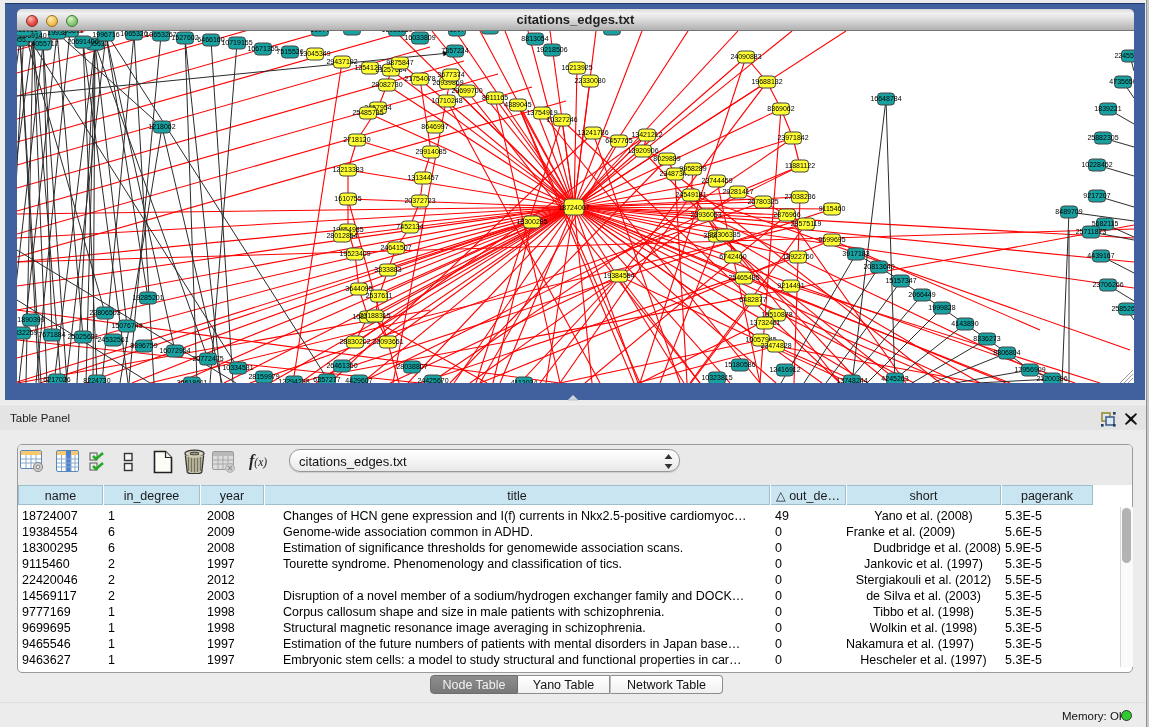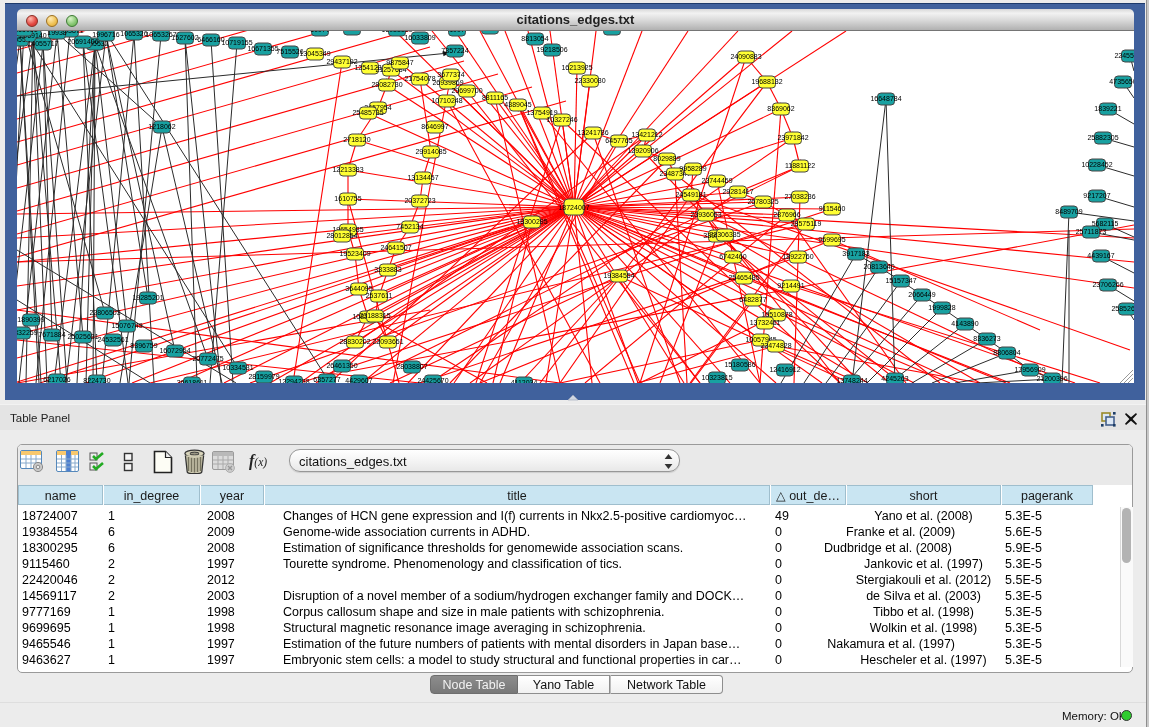--- a/index.html
+++ b/index.html
@@ -713,32 +713,32 @@
     <span style="left:207px">2008</span>
 <span style="left:283px">Changes of HCN gene expression and I(f) currents in Nkx2.5-positive cardiomyoc…</span>
     <span style="left:775px">49</span>
 <span style="left:846px;width:155px;text-align:center">Yano et al. (2008)</span>
     <span style="left:1005px">5.3E-5</span>
   </div>
 <div class="row" style="top:524px">
 <span style="left:22px">19384554</span>
     <span style="left:108px">6</span>
     <span style="left:207px">2009</span>
-<span style="left:283px">Genome-wide association currents in ADHD.</span>
+<span style="left:283px">Genome-wide association common in ADHD.</span>
     <span style="left:775px">0</span>
 <span style="left:846px;width:155px;text-align:left">Franke et al. (2009)</span>
     <span style="left:1005px">5.6E-5</span>
   </div>
 <div class="row" style="top:540px">
 <span style="left:22px">18300295</span>
     <span style="left:108px">6</span>
     <span style="left:207px">2008</span>
 <span style="left:283px">Estimation of significance thresholds for genomewide association scans.</span>
     <span style="left:775px">0</span>
-<span style="left:824px;width:155px;text-align:left">Dudbridge et al. (2008)</span>
+<span style="left:846px;width:155px;text-align:right">Dudbridge et al. (2008)</span>
     <span style="left:1005px">5.9E-5</span>
   </div>
 <div class="row" style="top:556px">
 <span style="left:22px">9115460</span>
     <span style="left:108px">2</span>
     <span style="left:207px">1997</span>
 <span style="left:283px">Tourette syndrome. Phenomenology and classification of tics.</span>
     <span style="left:775px">0</span>
 <span style="left:846px;width:155px;text-align:center">Jankovic et al. (1997)</span>
     <span style="left:1005px">5.3E-5</span>
@@ -777,21 +777,21 @@
     <span style="left:775px">0</span>
 <span style="left:846px;width:155px;text-align:center">Wolkin et al. (1998)</span>
     <span style="left:1005px">5.3E-5</span>
   </div>
 <div class="row" style="top:636px">
 <span style="left:22px">9465546</span>
     <span style="left:108px">1</span>
     <span style="left:207px">1997</span>
 <span style="left:283px">Estimation of the future numbers of patients with mental disorders in Japan base…</span>
     <span style="left:775px">0</span>
-<span style="left:800px;width:155px;text-align:right">Nakamura et al. (1997)</span>
+<span style="left:846px;width:155px;text-align:left">Nakamura et al. (1997)</span>
     <span style="left:1005px">5.3E-5</span>
   </div>
 <div class="row" style="top:652px">
 <span style="left:22px">9463627</span>
     <span style="left:108px">1</span>
     <span style="left:207px">1997</span>
 <span style="left:283px">Embryonic stem cells: a model to study structural and functional properties in car…</span>
     <span style="left:775px">0</span>
 <span style="left:846px;width:155px;text-align:center">Hescheler et al. (1997)</span>
     <span style="left:1005px">5.3E-5</span>

